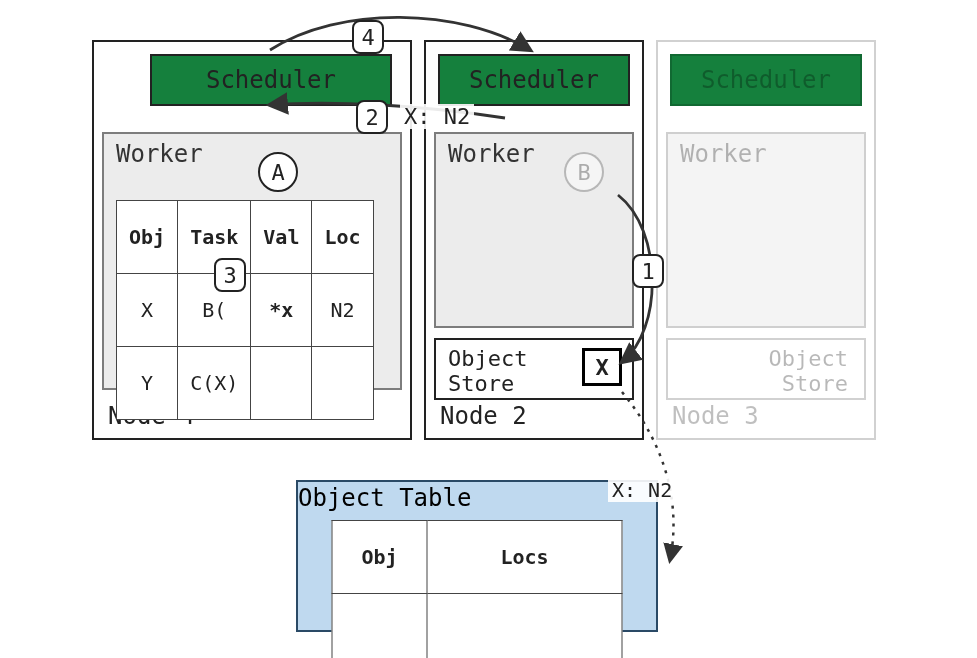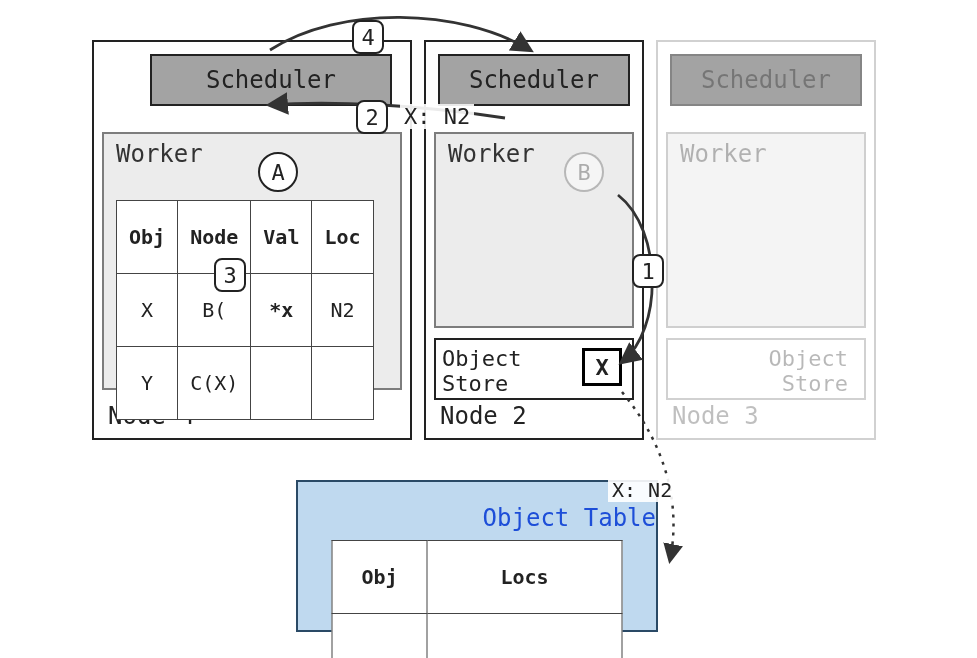--- a/index.html
+++ b/index.html
@@ -26,21 +26,21 @@
   .node-label {
     position: absolute;
     bottom: 8px;
     left: 14px;
     font-size: 24px;
   }
   .node-label.ghost { color: rgba(0,0,0,0.25); text-align: center; }
   .scheduler {
     position: absolute;
     border: 2px solid #222;
-    background: #a3a3a3;
+    background: #15803d;
     font-size: 24px;
     display: flex;
     align-items: center;
     justify-content: center;
     box-sizing: border-box;
   }
   .scheduler.ghost { border-color: rgba(0,0,0,0.18); color: rgba(0,0,0,0.28); }
   .worker-box {
     position: absolute;
     border: 2px solid #7d7d7d;
@@ -103,21 +103,21 @@
   table.inner th {
     font-weight: bold;
     background: #fff;
   }
   .obj-table th { text-align: left; padding-left: 14px; }
   .object-store {
     position: absolute;
     border: 2px solid #222;
     background: #fff;
     box-sizing: border-box;
-    padding: 6px 6px;
+    padding: 6px 12px;
     font-size: 22px;
   }
   .object-store.ghost { border-color: rgba(0,0,0,0.18); color: rgba(0,0,0,0.28); text-align: right; padding-right: 16px;}
   .store-x {
     position: absolute;
     border: 3px solid #000;
     width: 40px;
     height: 38px;
     display: flex; align-items: center; justify-content: center;
     font-size: 22px; font-weight: bold;
@@ -133,25 +133,25 @@
   }
   .annotation.small { font-size: 20px; }
   .object-table-panel {
     position: absolute;
     background: #bfd9ef;
     border: 2px solid #2a4a66;
     box-sizing: border-box;
   }
   .object-table-panel h2 {
     margin: 0;
-    padding: 22px 0 8px 0;
+    padding: 2px 0 8px 0;
     font-size: 24px;
     font-weight: normal;
-    text-align: right;
-    color: #1d4ed8;
+    text-align: left;
+    color: #000000;
   }
   svg.overlay {
     position: absolute;
     left: 0; top: 0;
     width: 977px; height: 658px;
     pointer-events: none;
     z-index: 3;
   }
 </style>
 </head>
@@ -181,21 +181,21 @@
   <div class="scheduler" style="left:150px; top:54px; width:242px; height:52px;">Scheduler</div>
   <div class="worker-box" style="left:102px; top:132px; width:300px; height:258px;">
     <div class="worker-label">Worker</div>
   </div>
   <div class="circle-badge" style="left:258px; top:152px;">A</div>
 
   <table class="inner" style="left:116px; top:200px;">
     <tbody>
         <tr>
       <th>Obj</th>
-      <th>Node</th>
+      <th>Task</th>
       <th>Val</th>
       <th>Loc</th>
     </tr>
     <tr>
       <td>X</td>
       <td>B(</td>
       <td style="font-weight:bold;">*x</td>
       <td>N2</td>
     </tr>
     <tr>

